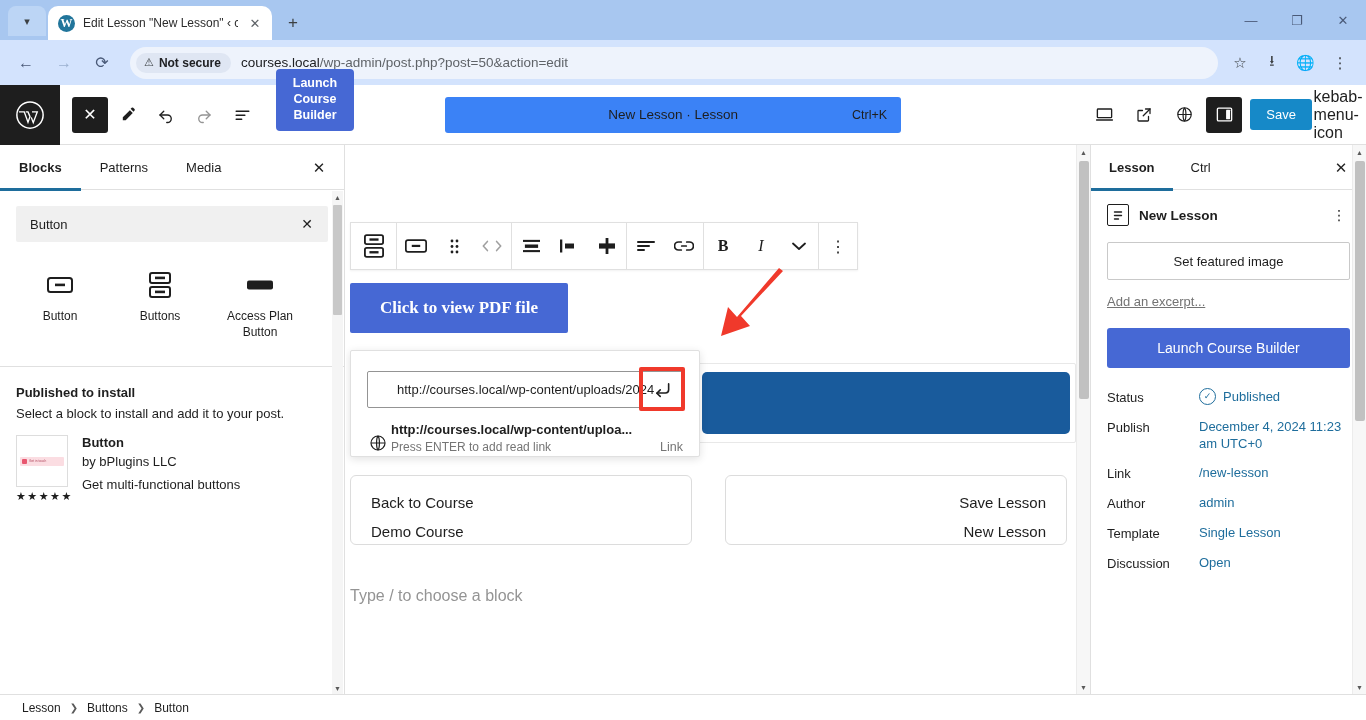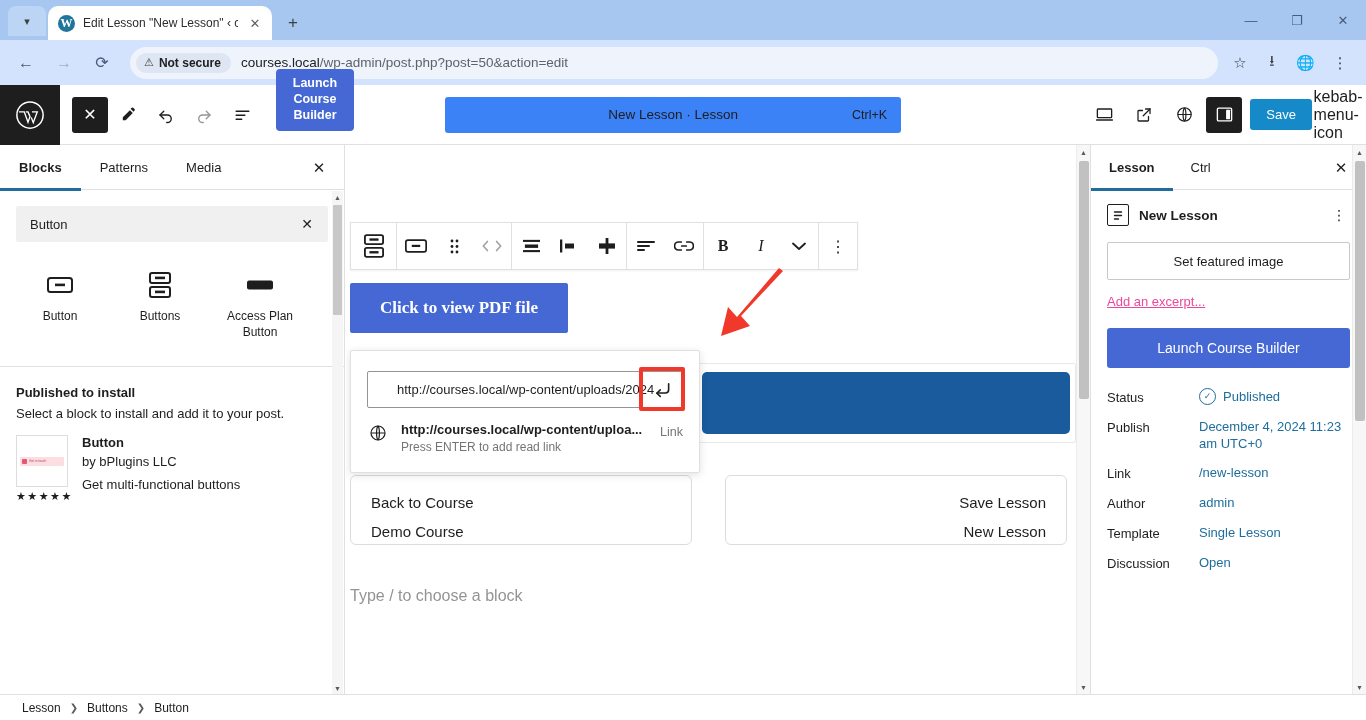--- a/index.html
+++ b/index.html
@@ -270,22 +270,22 @@
   .link-submit {
     position: absolute; right: 22px; top: 24px; width: 30px; height: 30px;
     display: flex; align-items: center; justify-content: center;
     color: #1e1e1e; font-size: 15px;
   }
   .link-submit-ring {
     position: absolute; right: 14px; top: 16px; width: 46px; height: 44px;
     border: 4px solid #f0392b; border-radius: 2px; pointer-events: none;
   }
   .link-suggestion {
-    display: flex; align-items: flex-start; gap: 12px;
-    padding: 14px 16px 18px;
+    display: flex; align-items: flex-end; gap: 2px;
+    padding: 14px 16px 2px;
   }
   .globe-icon { width: 22px; flex: 0 0 auto; padding-top: 3px; text-align: center; font-size: 15px; color: #1e1e1e; }
   .sugg-body { flex: 1; min-width: 0; }
   .sugg-url {
     font-size: 13px; font-weight: bold; color: #1e1e1e;
     white-space: nowrap; overflow: hidden; text-overflow: ellipsis;
   }
   .sugg-hint { font-size: 12px; color: #757575; margin-top: 3px; }
   .sugg-kind { font-size: 12.5px; color: #757575; padding-top: 3px; }
 
@@ -352,21 +352,21 @@
     display: flex; align-items: center; justify-content: center;
   }
   .sb-doc-title { flex: 1; font-size: 13.5px; font-weight: bold; color: #1e1e1e; }
   .sb-kebab { width: 22px; text-align: center; font-size: 14px; color: #1e1e1e; }
   .featured-btn {
     margin: 16px 16px 0; height: 38px; border: 1px solid #c9c9c9; border-radius: 2px;
     display: flex; align-items: center; justify-content: center;
     font-size: 13px; color: #1e1e1e; background: #fff;
   }
   .excerpt-link {
-    margin: 14px 16px 0; font-size: 13px; color: #ec4899;
+    margin: 14px 16px 0; font-size: 13px; color: #737373;
     text-decoration: underline; display: inline-block;
   }
   .sb-meta { margin: 16px 16px 0; font-size: 12.5px; color: #5a5a5a; line-height: 19px; }
   .builder-btn {
     margin: 18px 16px 0; height: 40px; background: #4668d4; color: #fff;
     border: none; border-radius: 3px; font-size: 14px; width: calc(100% - 32px);
     font-family: "Liberation Sans", sans-serif;
   }
   .sb-rows { margin: 14px 0 0; padding: 0 16px; }
   .sb-row {

